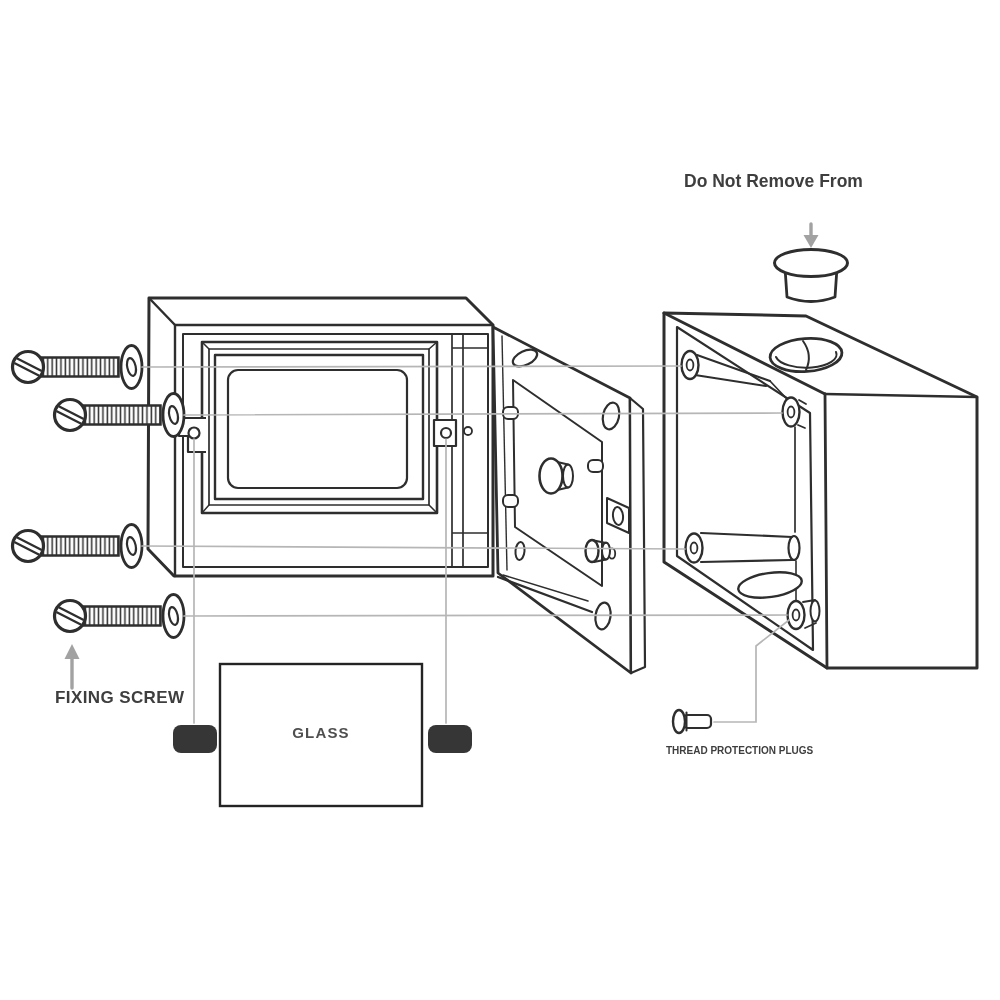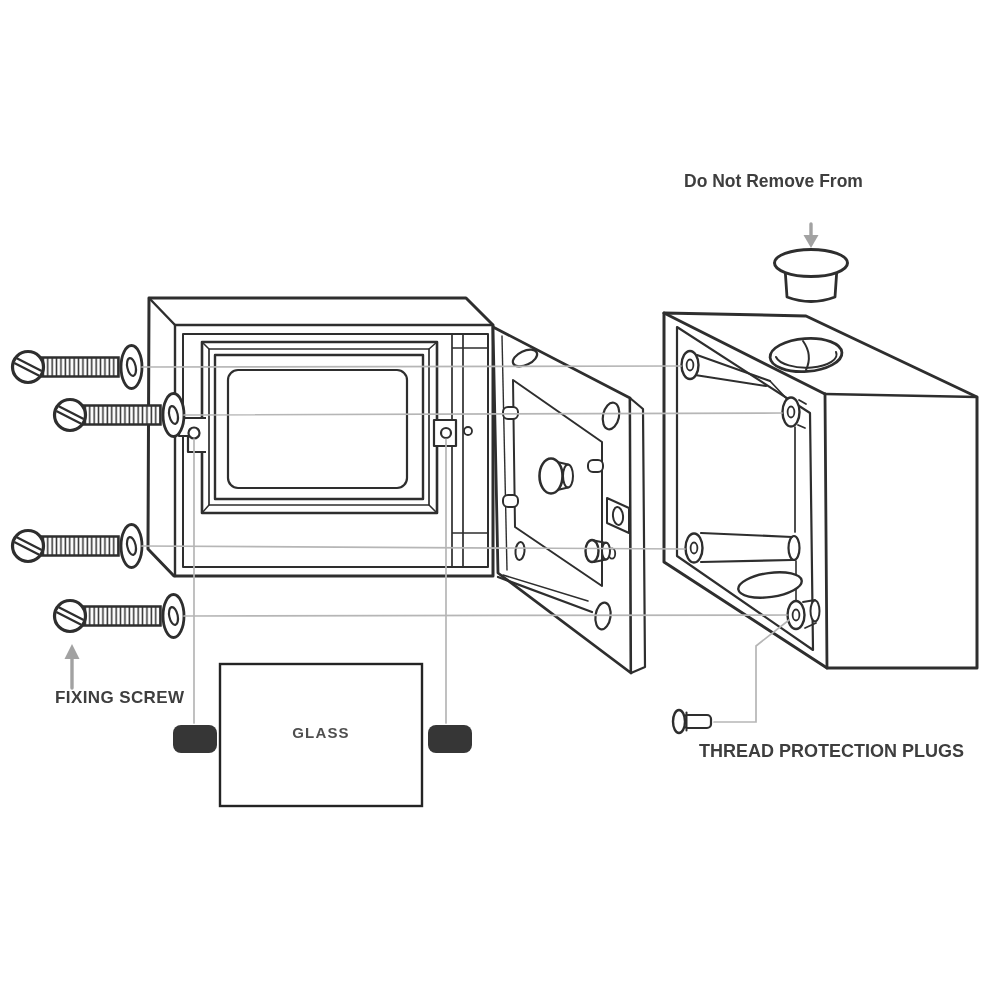--- a/index.html
+++ b/index.html
@@ -13,21 +13,21 @@
   .k{stroke:var(--ink);fill:none;stroke-linecap:round;stroke-linejoin:round;}
   .kf{stroke:var(--ink);fill:#ffffff;stroke-linejoin:round;}
   .gray{stroke:var(--leader);fill:none;stroke-linecap:round;}
   .arrowline{stroke:var(--arrow);fill:none;stroke-linecap:round;}
   .arrowhead{fill:var(--arrow);stroke:none;}
   .label{position:absolute;color:var(--text);white-space:nowrap;font-weight:bold;}
   #conduit-note{left:684px;top:170px;font-size:17.5px;line-height:23px;}
   #fixing-label{left:55px;top:688px;font-size:17px;letter-spacing:.4px;}
   #glass-label{left:220px;top:724px;width:202px;text-align:center;font-size:15px;
                letter-spacing:1.2px;color:#4f4f4f;}
-  #plug-note{left:699px;top:740px;font-size:18px;line-height:22.5px;}
+  #plug-note{left:666px;top:740px;font-size:10px;line-height:22.5px;}
 </style>
 </head>
 <body>
 
 <div id="stage">
 
 <svg width="1000" height="1000" viewBox="0 0 1000 1000">
   <defs>
     <pattern id="thr" width="4.4" height="20" patternUnits="userSpaceOnUse">
       <rect width="4.4" height="20" fill="#ffffff"></rect>

